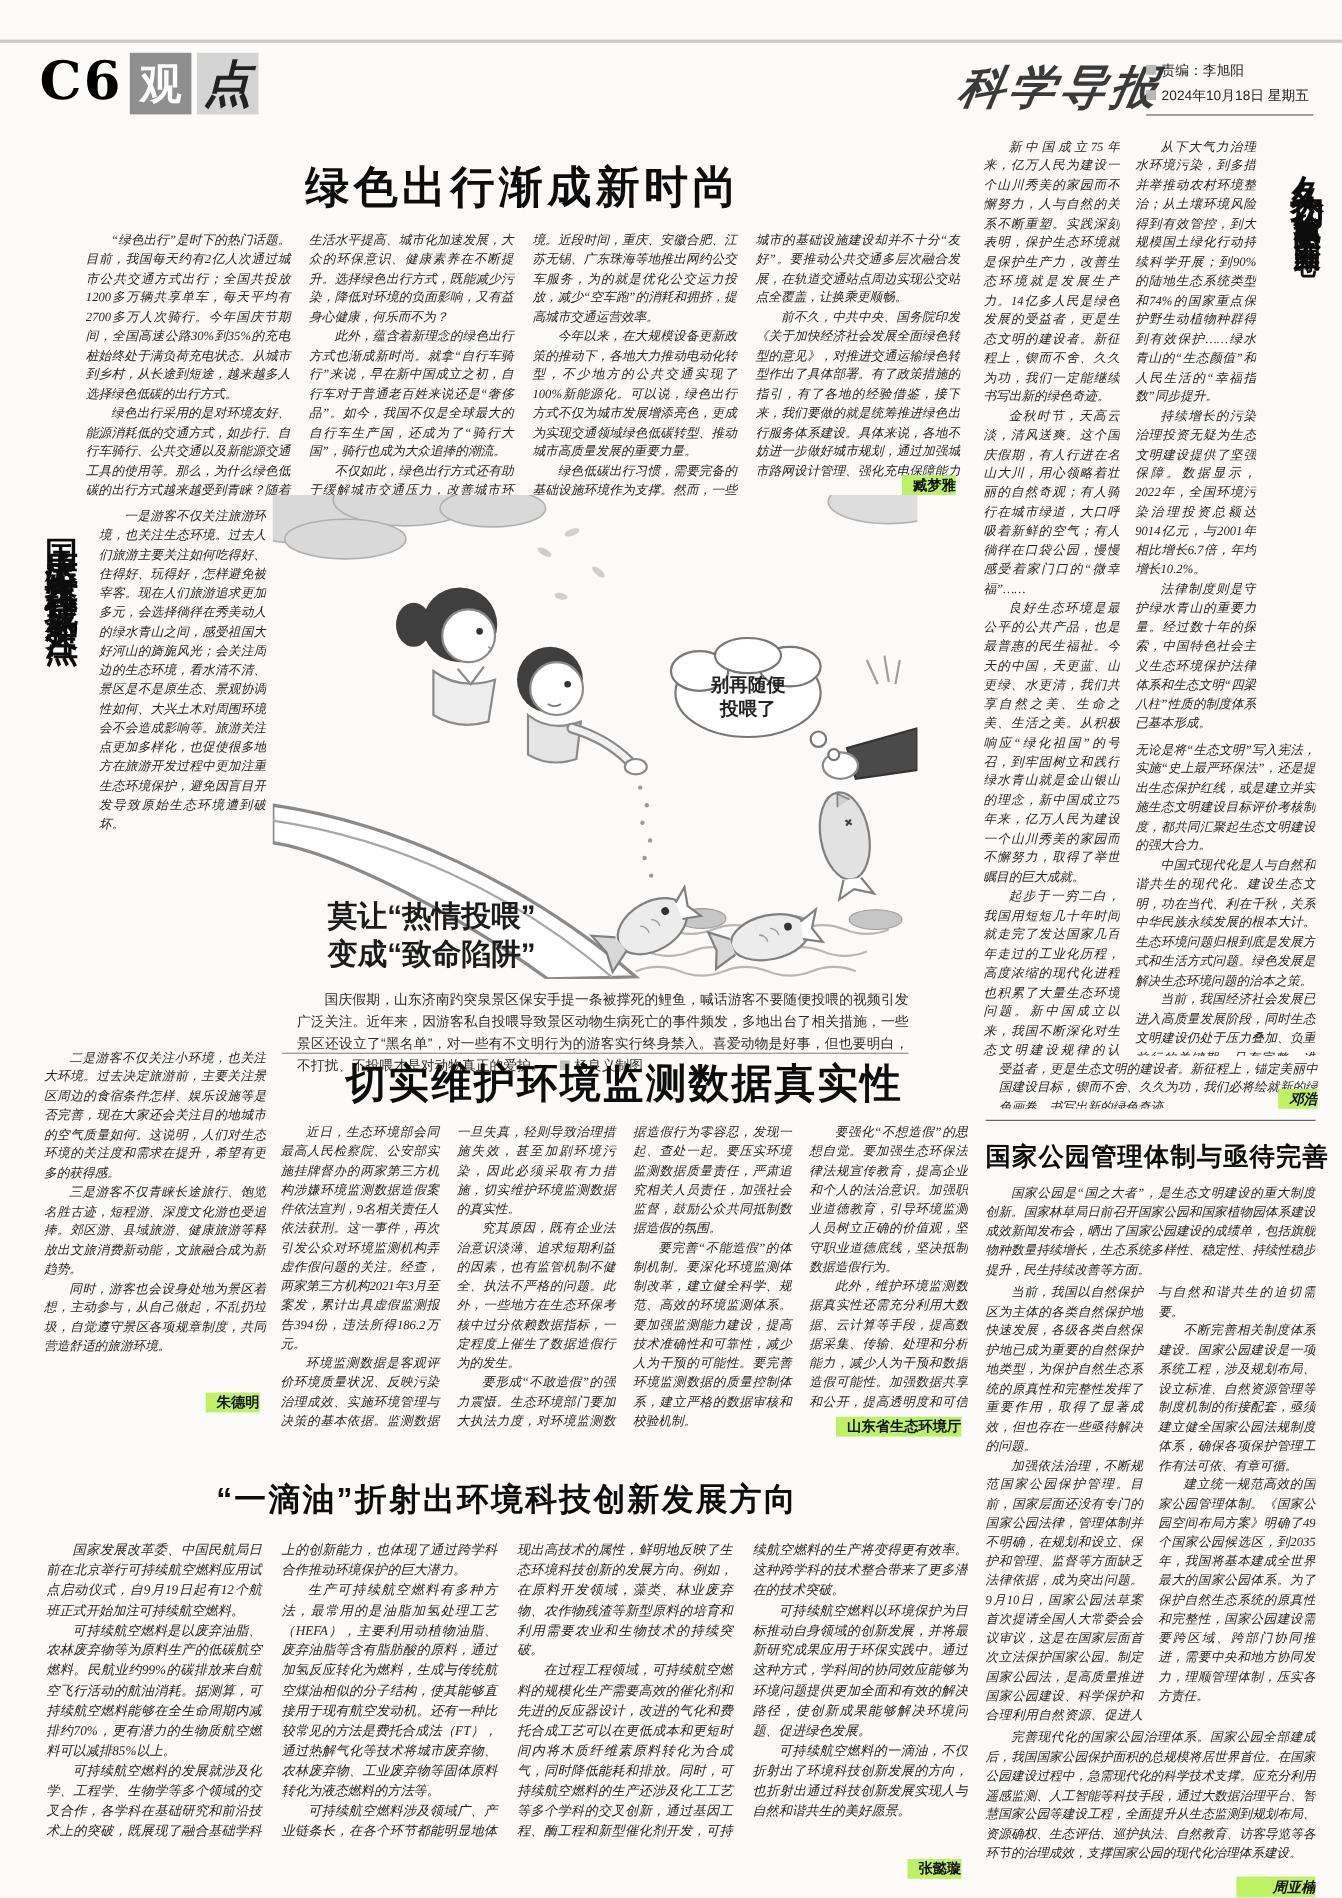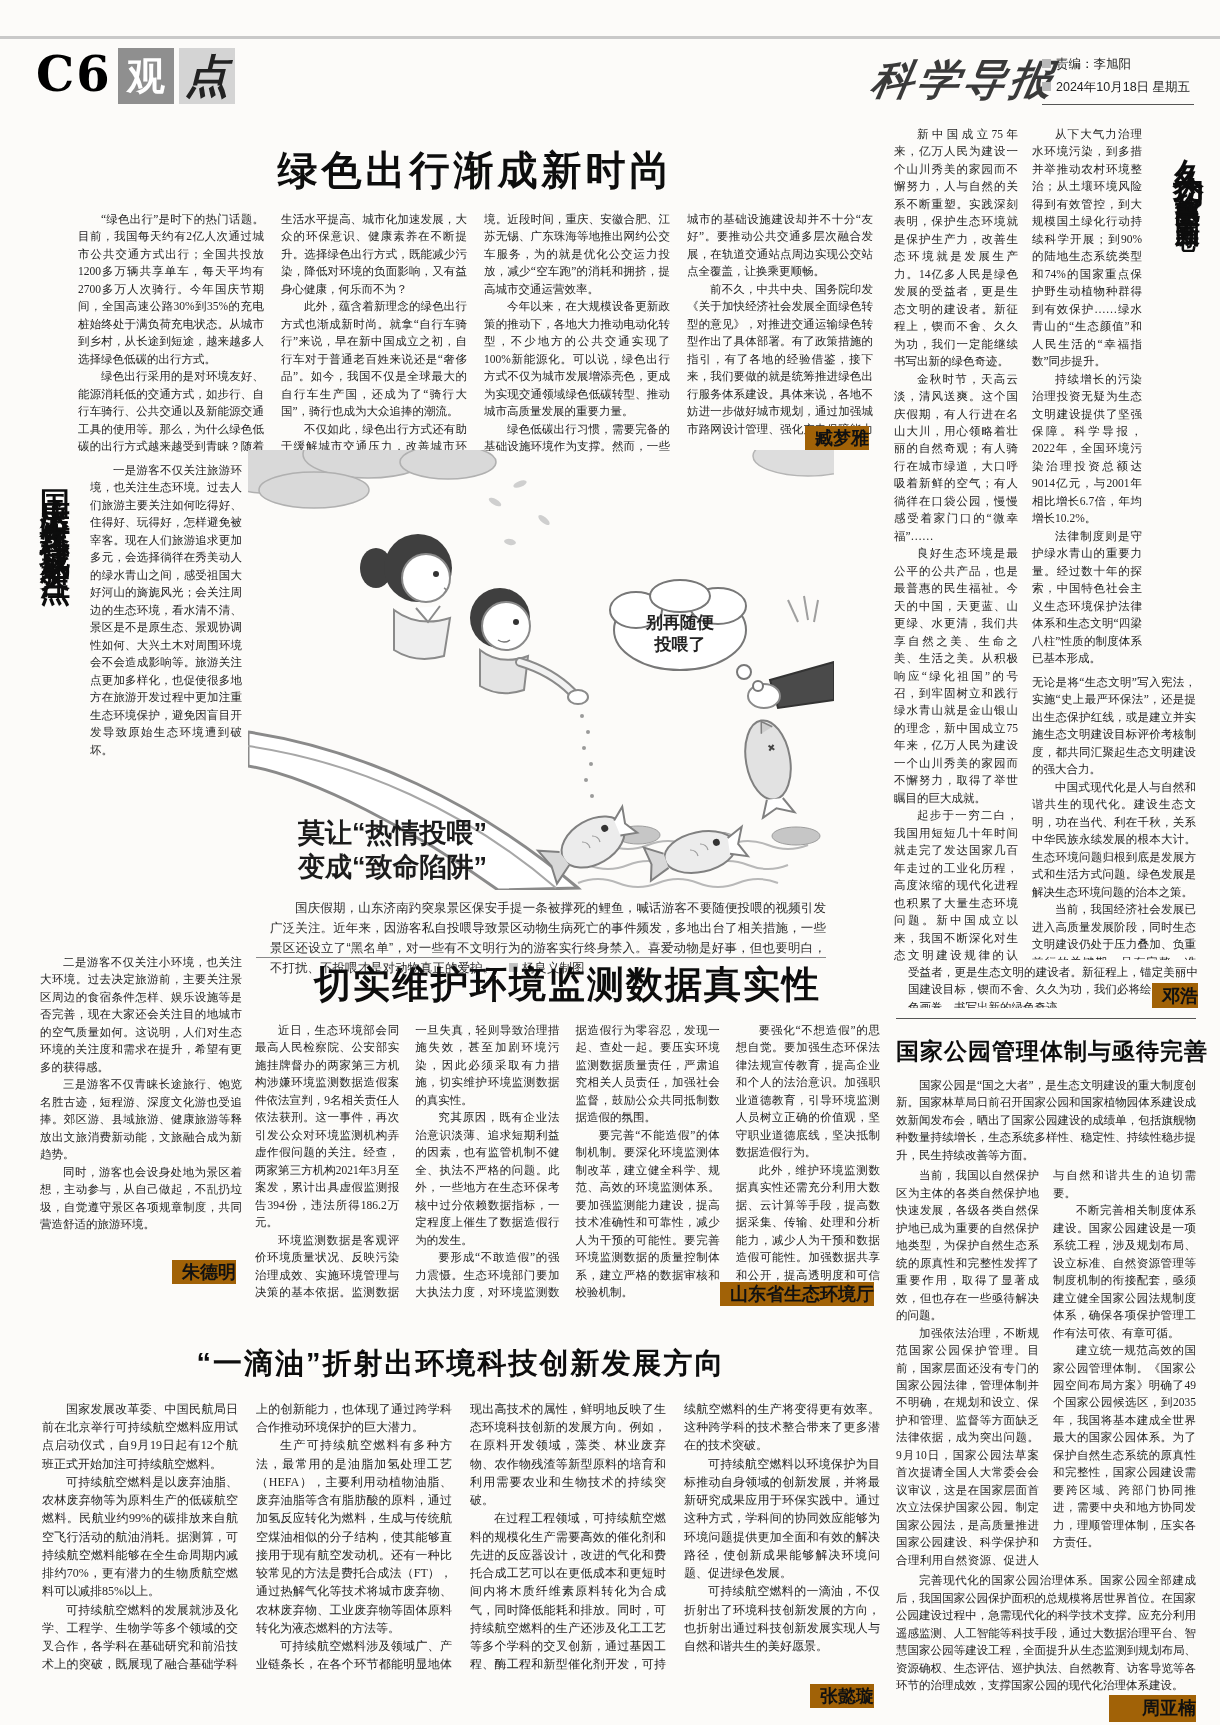--- a/index.html
+++ b/index.html
@@ -16,24 +16,24 @@
   .logo-box.b2{background:#d4d4d4;color:#222;font-family:"DejaVu Serif", serif;font-style:italic;font-size:44px;}
   #masthead{left:872px;top:52px;font-family:"DejaVu Serif", serif;font-style:italic;font-weight:700;
             font-size:42px;color:#3a3a3a;transform:skewX(-10deg);letter-spacing:4px;}
   #credits{left:1042px;top:56px;font-family:"Liberation Sans", sans-serif;font-size:12.5px;color:#222;}
   #credits .row{margin-bottom:6px;white-space:nowrap;}
   .sq{display:inline-block;width:9px;height:9px;background:#b9b9b9;margin-right:5px;}
   #credits-rule{left:1042px;top:104px;width:152px;height:1px;background:#555;}
 
   
   .headline{font-family:"Liberation Sans", sans-serif;font-weight:700;color:#0d0d0d;text-align:center;white-space:nowrap;}
-  .bodytext{font-size:11.5px;line-height:1.52;text-align:justify;color:#242424;overflow:hidden;}
+  .bodytext{font-size:11.5px;line-height:1.52;text-align:justify;color:#242424;overflow:hidden;font-style:italic;}
   .para{margin:0;text-indent:2em;}
   [data-noindent-first] p:first-child{text-indent:0;}
-  .byline{font-family:"Liberation Sans", sans-serif;font-weight:700;font-size:18px;color:#111;background:#a16207;padding-left:10px;}
+  .byline{font-family:"Liberation Sans", sans-serif;font-weight:700;font-size:13px;color:#111;background:#bef264;padding-left:10px;margin-top:11px;}
   .vtitle{writing-mode:vertical-rl;text-orientation:upright;font-family:"Liberation Sans", sans-serif;
           font-weight:700;color:#0d0d0d;}
 
   
   #main-art{left:78px;top:124px;width:795px;height:326px;}
   #main-headline{font-size:40px;letter-spacing:4px;margin-top:19px;}
   #main-body{margin-top:13px;height:252px;column-count:4;column-gap:17px;}
   #main-byline{position:absolute;right:4px;bottom:0px;}
 
   
@@ -118,21 +118,21 @@
 
   <div class="abs" id="jiu-art">
     <div class="bodytext" id="jiu-col1">
         <p class="para">新中国成立75年来，亿万人民为建设一个山川秀美的家园而不懈努力，人与自然的关系不断重塑。实践深刻表明，保护生态环境就是保护生产力，改善生态环境就是发展生产力。14亿多人民是绿色发展的受益者，更是生态文明的建设者。新征程上，锲而不舍、久久为功，我们一定能继续书写出新的绿色奇迹。</p>
         <p class="para">金秋时节，天高云淡，清风送爽。这个国庆假期，有人行进在名山大川，用心领略着壮丽的自然奇观；有人骑行在城市绿道，大口呼吸着新鲜的空气；有人徜徉在口袋公园，慢慢感受着家门口的“微幸福”……</p>
         <p class="para">良好生态环境是最公平的公共产品，也是最普惠的民生福祉。今天的中国，天更蓝、山更绿、水更清，我们共享自然之美、生命之美、生活之美。从积极响应“绿化祖国”的号召，到牢固树立和践行绿水青山就是金山银山的理念，新中国成立75年来，亿万人民为建设一个山川秀美的家园而不懈努力，取得了举世瞩目的巨大成就。</p>
         <p class="para">起步于一穷二白，我国用短短几十年时间就走完了发达国家几百年走过的工业化历程，高度浓缩的现代化进程也积累了大量生态环境问题。新中国成立以来，我国不断深化对生态文明建设规律的认识，在探索和创新实践中统筹经济发展和生态环境保护。特别是党的十八大以来，生态文明建设发生了历史性、转折性、全局性变化，生态环境质量持续改善，美丽中国建设迈出重大步伐。</p>
       </div>
     <div class="bodytext" id="jiu-col2top">
         <p class="para">从下大气力治理水环境污染，到多措并举推动农村环境整治；从土壤环境风险得到有效管控，到大规模国土绿化行动持续科学开展；到90%的陆地生态系统类型和74%的国家重点保护野生动植物种群得到有效保护……绿水青山的“生态颜值”和人民生活的“幸福指数”同步提升。</p>
-        <p class="para">持续增长的污染治理投资无疑为生态文明建设提供了坚强保障。科学导报，2022年，全国环境污染治理投资总额达9014亿元，与2001年相比增长6.7倍，年均增长10.2%。</p>
+        <p class="para">持续增长的污染治理投资无疑为生态文明建设提供了坚强保障。数据显示，2022年，全国环境污染治理投资总额达9014亿元，与2001年相比增长6.7倍，年均增长10.2%。</p>
         <p class="para">法律制度则是守护绿水青山的重要力量。经过数十年的探索，中国特色社会主义生态环境保护法律体系和生态文明“四梁八柱”性质的制度体系已基本形成。</p>
       </div>
     <div class="vtitle" id="jiu-vtitle">
       <span class="t-main">久久为功</span><span class="t-sub" style="display:inline-block;">绘就美丽中国『新画卷』</span>
     </div>
     <div class="bodytext" id="jiu-col2bot" data-noindent-first="">
         <p class="para">无论是将“生态文明”写入宪法，实施“史上最严环保法”，还是提出生态保护红线，或是建立并实施生态文明建设目标评价考核制度，都共同汇聚起生态文明建设的强大合力。</p>
         <p class="para">中国式现代化是人与自然和谐共生的现代化。建设生态文明，功在当代、利在千秋，关系中华民族永续发展的根本大计。生态环境问题归根到底是发展方式和生活方式问题。绿色发展是解决生态环境问题的治本之策。</p>
         <p class="para">当前，我国经济社会发展已进入高质量发展阶段，同时生态文明建设仍处于压力叠加、负重前行的关键期。只有完整、准确、全面贯彻新发展理念，加快推动发展方式绿色低碳转型，才能厚植高质量发展的绿色底色。</p>
       </div>

